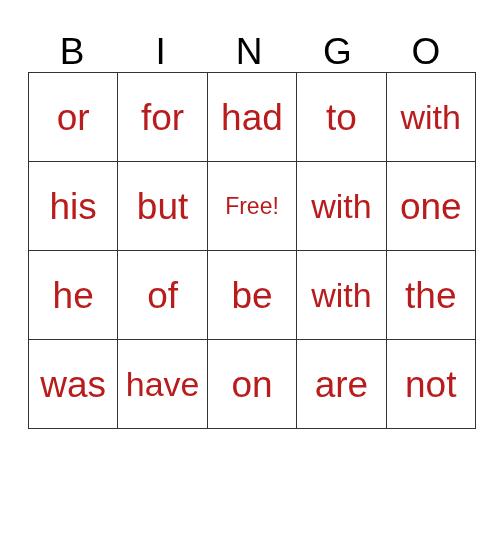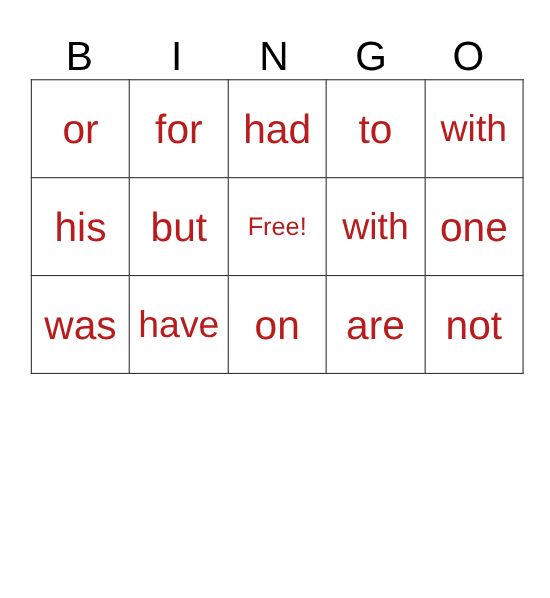--- a/index.html
+++ b/index.html
@@ -119,20 +119,37 @@
           </td>
         <td class="bingo-cell">
             <span class="cell-text len4">with</span>
           </td>
         <td class="bingo-cell">
             <span class="cell-text">one</span>
           </td>
       </tr>
       <tr>
         <td class="bingo-cell">
+            <span class="cell-text">he</span>
+          </td>
+        <td class="bingo-cell">
+            <span class="cell-text">of</span>
+          </td>
+        <td class="bingo-cell">
+            <span class="cell-text">be</span>
+          </td>
+        <td class="bingo-cell">
+            <span class="cell-text len4">with</span>
+          </td>
+        <td class="bingo-cell">
+            <span class="cell-text">the</span>
+          </td>
+      </tr>
+      <tr>
+        <td class="bingo-cell">
             <span class="cell-text">was</span>
           </td>
         <td class="bingo-cell">
             <span class="cell-text len4">have</span>
           </td>
         <td class="bingo-cell">
             <span class="cell-text">on</span>
           </td>
         <td class="bingo-cell">
             <span class="cell-text">are</span>

